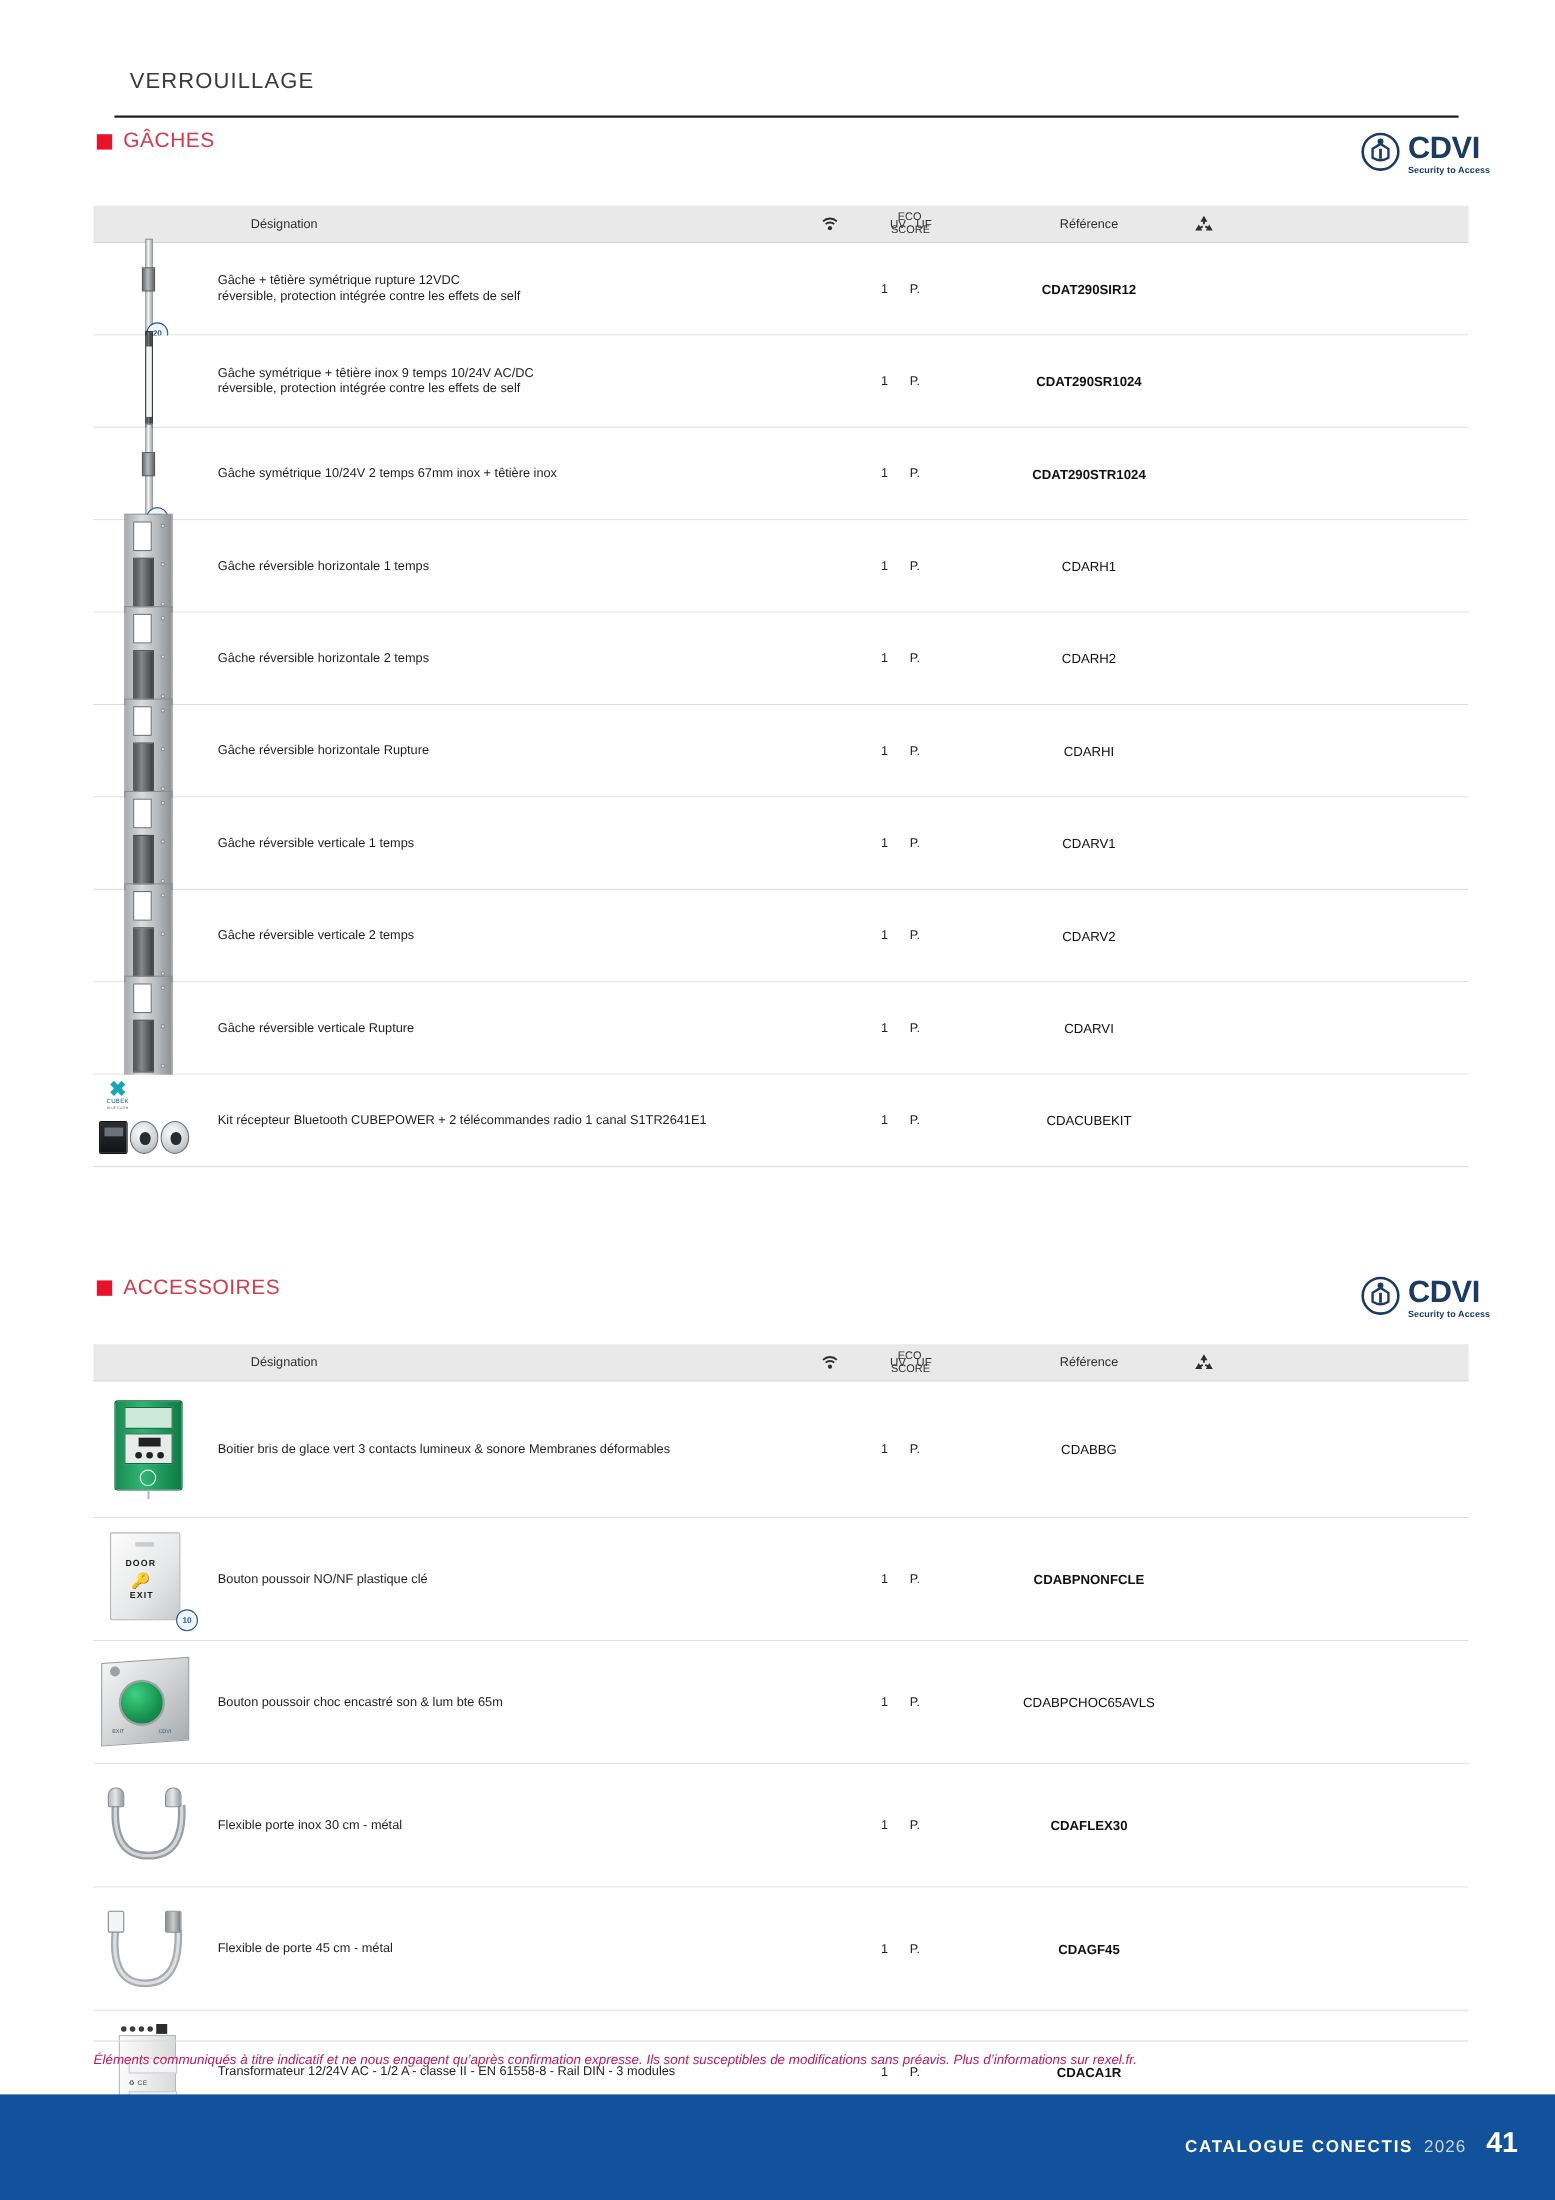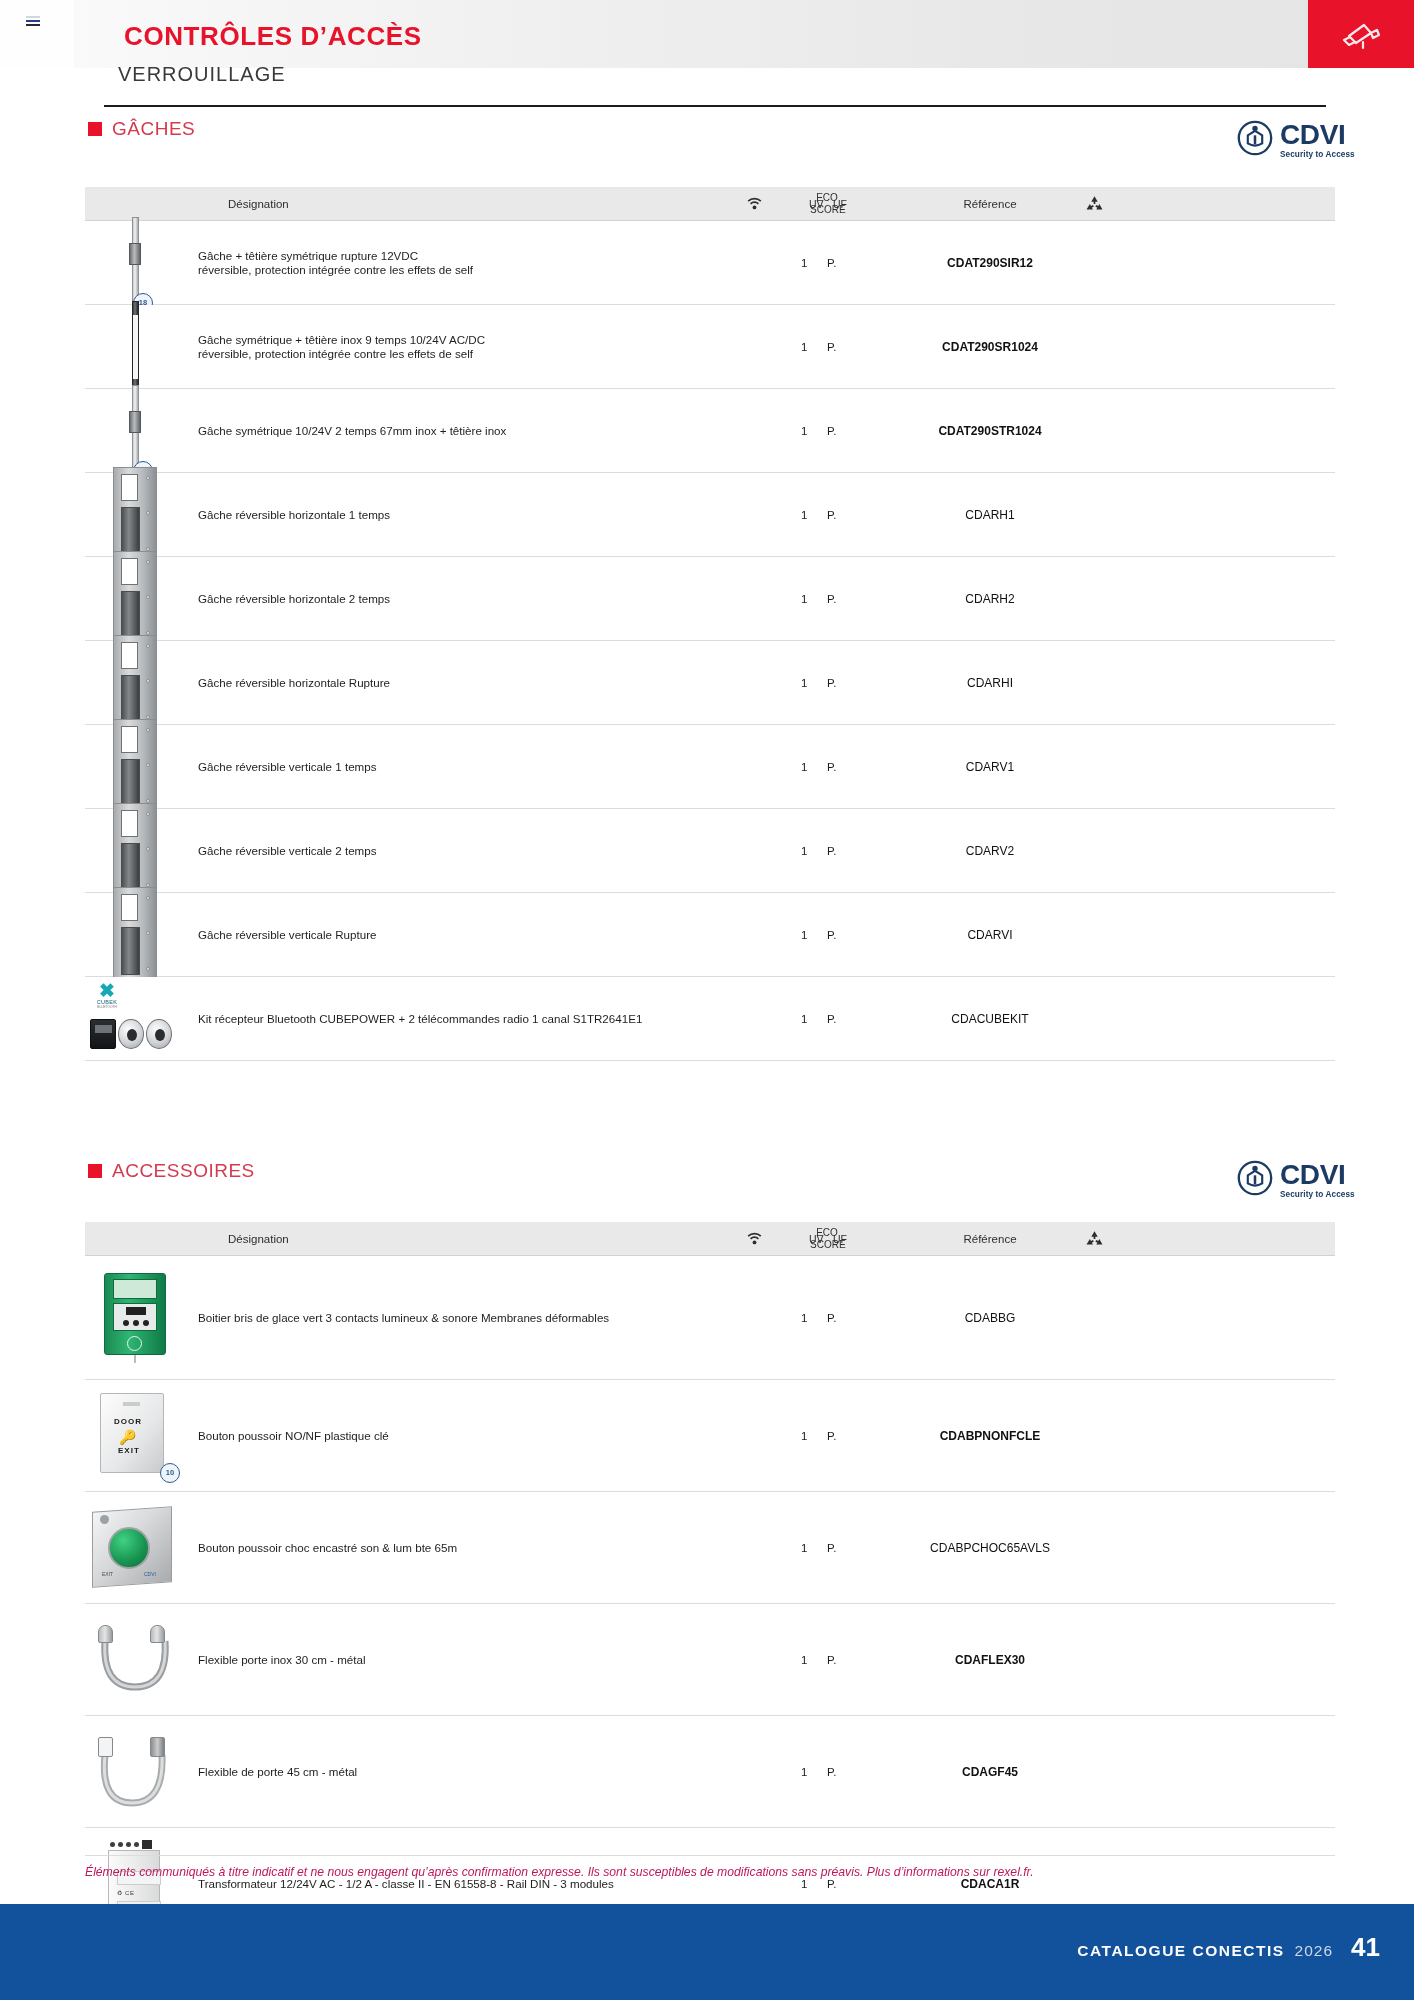--- a/index.html
+++ b/index.html
@@ -366,39 +366,20 @@
   }
   .bb-cat { font-size: 15.5px; font-weight: 700; letter-spacing: 1.5px; color: #ffffff; }
   .bb-year { font-size: 15.5px; font-weight: 400; letter-spacing: 1px; color: #cdd9e8; }
   .bb-page { font-size: 26px; font-weight: 700; color: #ffffff; margin-left: 8px; }
 </style>
 </head>
 <body>
 
 <div class="page">
 
-  <div class="top-band">
-    <div class="top-band-left-notch"></div>
-    <div class="hamburger">
-      <span></span>
-        <span></span>
-        <span></span>
-    </div>
-    <div class="cat-title">CONTRÔLES D’ACCÈS</div>
-    <div class="corner-tab">
-      <svg width="46" height="36" viewBox="0 0 46 36">
-        <g fill="none" stroke="#ffe9ec" stroke-width="2.2" stroke-linejoin="round" stroke-linecap="round">
-          <path d="M11 20 L26 9 L33 17 L18 27 Z"></path>
-          <path d="M33 17 L39 14 L41 19 L35 22 Z"></path>
-          <path d="M12 21 L6 24 L11 29 L17 26"></path>
-          <path d="M25 26 L25 32"></path>
-        </g>
-      </svg>
-    </div>
-  </div>
 
   <div class="subsec">VERROUILLAGE</div>
   <div class="subsec-rule"></div>
 
   <div class="fam" style="left:88px; top:118px;">
     <div class="sq"></div>
     <div class="lbl">GÂCHES</div>
   </div>
 
   <div class="brand" style="left:1237px; top:120px;">
@@ -438,21 +419,21 @@
       </svg>
     </div>
     <div id="rows-0">
         <div class="row" style="height: 84px;">
           <div class="cell-img">
             <div style="position:relative">
               <div class="pimg strike-slim">
                 <div class="plate"></div>
                 <div class="box"></div>
               </div>
-              <div class="eco-badge" style="right:-10px;bottom:-4px;">18</div>
+              <div class="eco-badge" style="right:-10px;bottom:-4px;">20</div>
             </div>
           </div>
           <div class="cell-desc">
             <div>Gâche + têtière symétrique rupture 12VDC</div>
             <div>réversible, protection intégrée contre les effets de self</div>
           </div>
           <div class="cell-uv">1</div>
           <div class="cell-uf">P.</div>
           <div class="cell-ref bold">CDAT290SIR12</div>
         </div>

